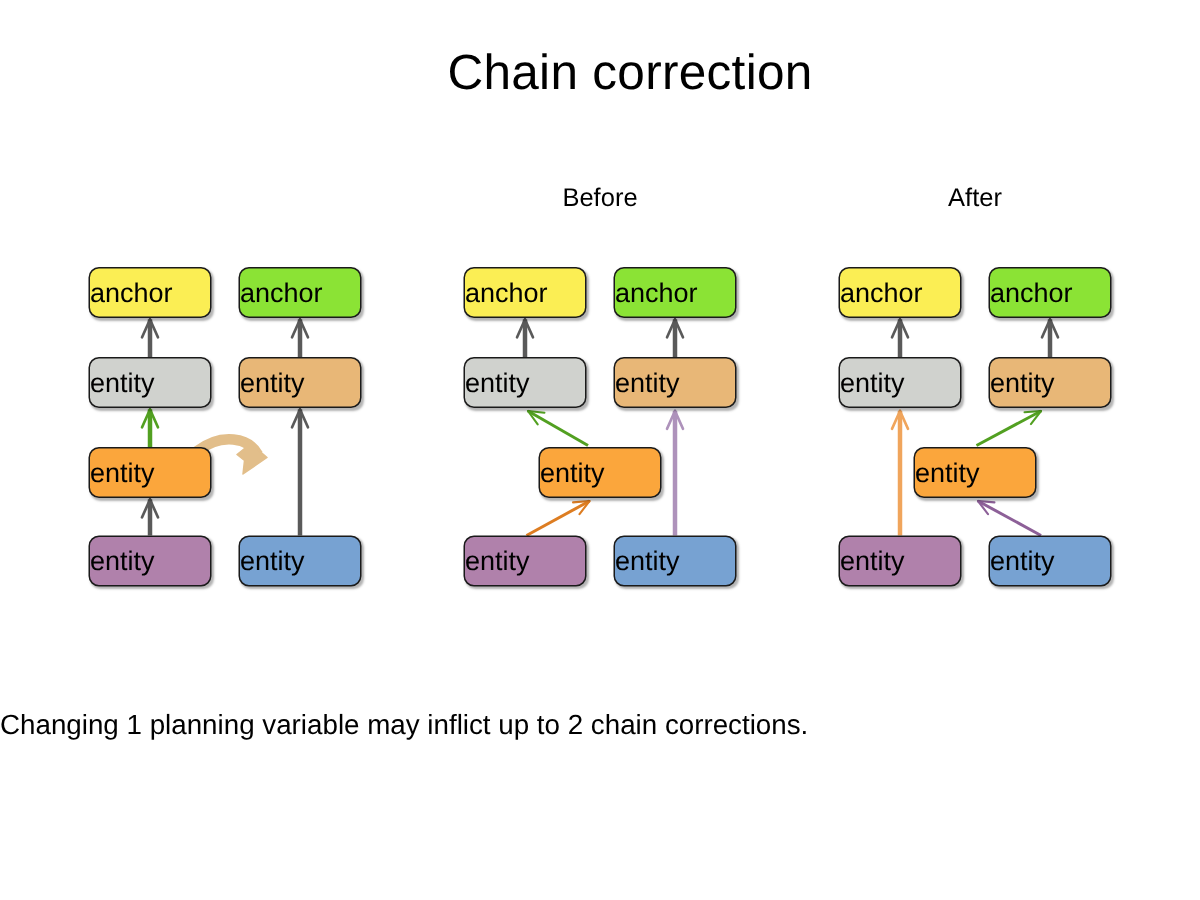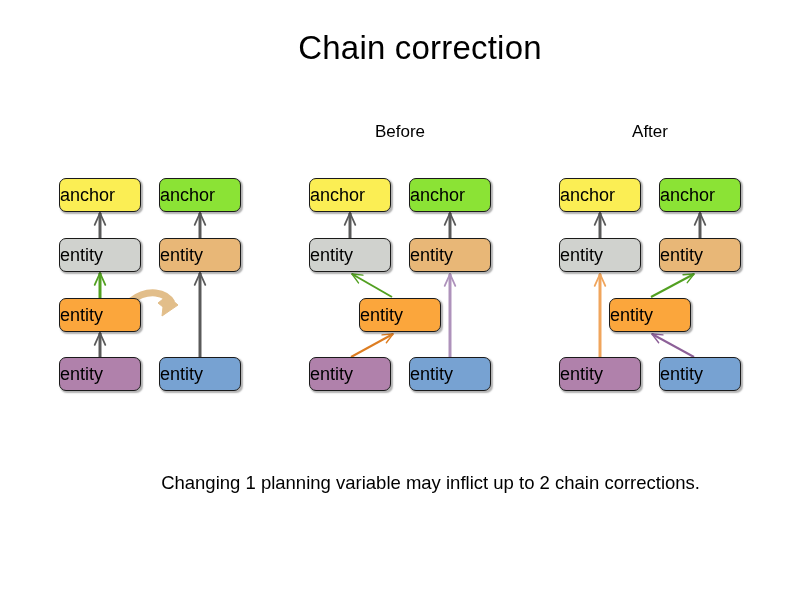--- a/index.html
+++ b/index.html
@@ -40,21 +40,21 @@
     color: #000;
     width: 160px;
   }
   #label-before { left: 320px; top: 122px; }
   #label-after  { left: 570px; top: 122px; }
 
   #caption {
     position: absolute;
     left: 0; top: 470px;
     width: 700px;
-    text-align: right;
+    text-align: left;
     font-size: 18.5px;
     line-height: 26px;
     color: #000;
   }
 
   .node {
     position: absolute;
     width: 82px;
     height: 34px;
     box-sizing: border-box;

